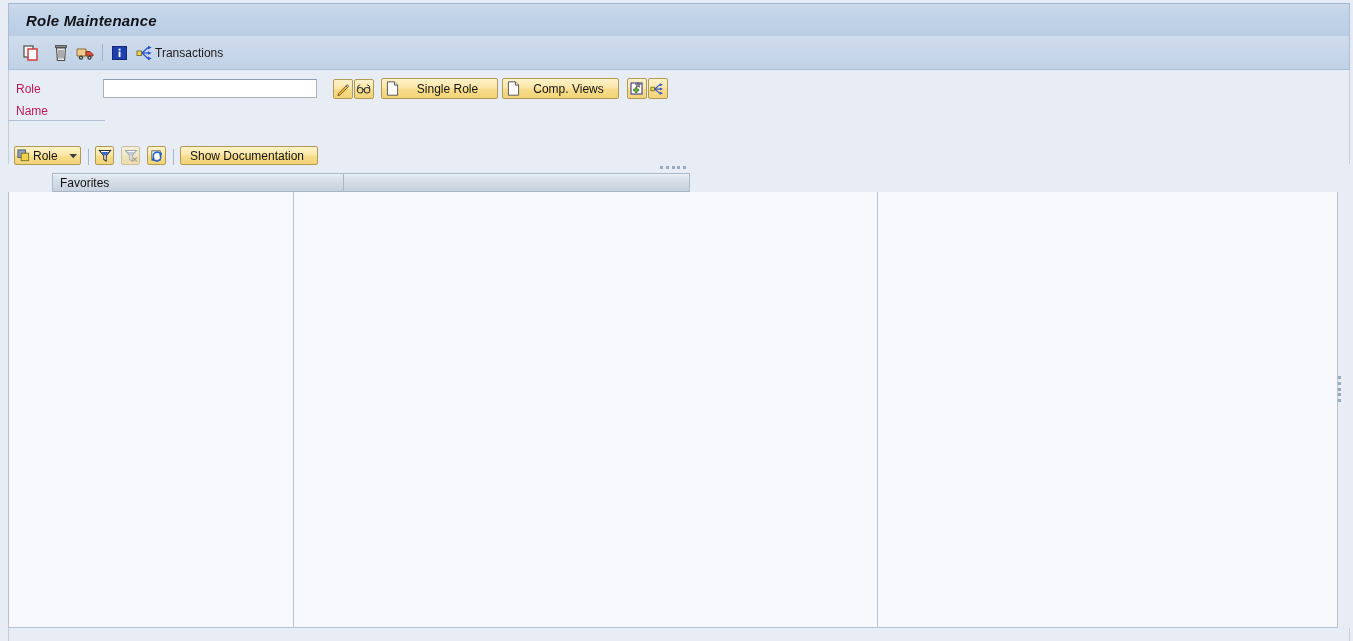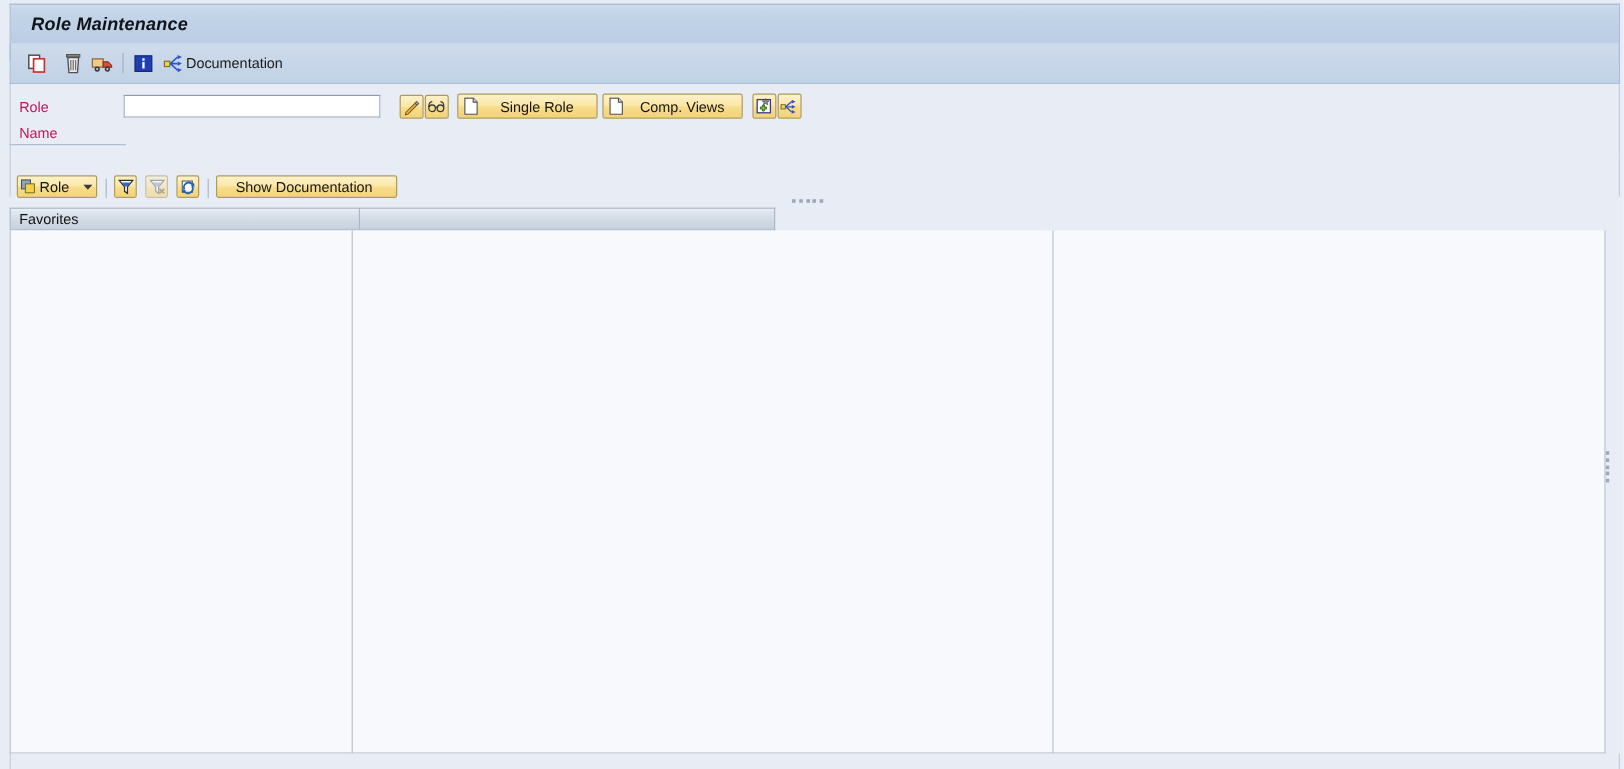--- a/index.html
+++ b/index.html
@@ -322,21 +322,21 @@
       <svg width="20" height="20" viewBox="0 0 20 20">
         <rect x="2" y="8" width="4.5" height="4.5" fill="#f4d14a" stroke="#6e6e2a" stroke-width="0.9"></rect>
         <path d="M7 10 H13" stroke="#2b4fcf" stroke-width="1.3"></path>
         <path d="M7 10 L13 4.5" stroke="#2b4fcf" stroke-width="1.3"></path>
         <path d="M7 10 L13 15.5" stroke="#2b4fcf" stroke-width="1.3"></path>
         <path d="M13 2.8 L16.6 4.6 L13 6.4 Z" fill="#2b4fcf"></path>
         <path d="M13 8.2 L16.6 10 L13 11.8 Z" fill="#2b4fcf"></path>
         <path d="M13 13.6 L16.6 15.4 L13 17.2 Z" fill="#2b4fcf"></path>
       </svg>
     </div>
-    <div class="tb-label" style="left:146px;">Documentation</div>
+    <div class="tb-label" style="left:146px;">Transactions</div>
 
     <div class="watermark">© www.tutorialkart.com</div>
   </div>
 
   <div class="formarea"></div>
 
   <div class="lbl" style="left:16px; top:82px;">Role</div>
   <input class="role-input" type="text" value="" placeholder="" style="">
 
   <div class="lbl" style="left:16px; top:104px;">Name</div>
@@ -438,42 +438,42 @@
       <rect x="2" y="2" width="9" height="10" fill="#ffffff" stroke="#4f4f4f" stroke-width="0.9"></rect>
       <path d="M4 9.5 A4.2 4.2 0 0 1 11.5 5.6" fill="none" stroke="#1f62c8" stroke-width="1.7"></path>
       <path d="M12.6 3.6 L12.9 7 L9.6 6" fill="#1f62c8"></path>
       <path d="M11 6.8 A4.2 4.2 0 0 1 3.5 10.6" fill="none" stroke="#1f62c8" stroke-width="1.7"></path>
       <path d="M2.4 12.7 L2.1 9.3 L5.4 10.3" fill="#1f62c8"></path>
     </svg>
   </div>
 
   <div class="vb-sep" style="left:173px;"></div>
 
-  <div class="btn" style="left:180px; top:146px; width:151px; height:19px;">
+  <div class="btn" style="left:180px; top:146px; width:138px; height:19px;">
     <span class="btn-text">Show Documentation</span>
   </div>
 
   <div class="grip-h">
     <i></i>
       <i></i>
       <i></i>
       <i></i>
       <i></i>
   </div>
   <div class="grip-v">
     <i></i>
       <i></i>
       <i></i>
       <i></i>
       <i></i>
   </div>
 
   <div class="table-wrap">
     <div class="thead">
-      <div class="th" style="width:292px;">Favorites</div>
+      <div class="th" style="width:292px;margin-left:44px;">Favorites</div>
       <div class="th" style="width:346px;"></div>
     </div>
     <div class="tbody">
       <div class="colsep" style="left:284px;"></div>
       <div class="colsep" style="left:868px;"></div>
     </div>
   </div>
 
   <div class="statusbar"></div>
 

